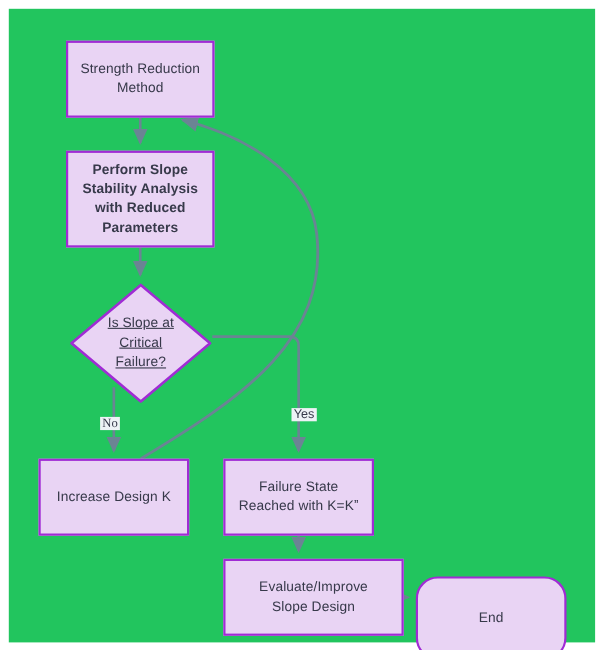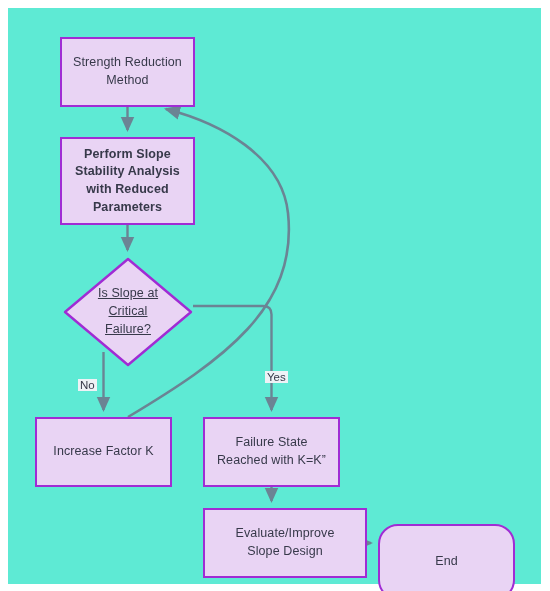--- a/index.html
+++ b/index.html
@@ -12,21 +12,21 @@
     height: 591px;
     font-family: "Liberation Sans", "DejaVu Sans", sans-serif;
     overflow: hidden;
   }
   #flow-canvas {
     position: absolute;
     left: 8px;
     top: 8px;
     width: 533px;
     height: 576px;
-    background: #5eead4;
+    background: #22c55e;
   }
   #edge-layer {
     position: absolute;
     left: 0;
     top: 0;
     width: 533px;
     height: 576px;
     pointer-events: none;
   }
   .node {
@@ -115,34 +115,34 @@
   <div class="node diamond" style="left:55px; top:249px; width:130px; height:110px;text-decoration:underline;">
     <svg class="diamond-shape" viewBox="0 0 130 110" preserveAspectRatio="none">
       <polygon points="65,2 128,55 65,108 2,55" fill="#e9d4f4" stroke="#a02cd4" stroke-width="2.4" stroke-linejoin="round"></polygon>
     </svg>
     <span class="diamond-label">Is Slope at
 Critical
 Failure?</span>
   </div>
 
   <div class="node" style="left:27px; top:409px; width:137px; height:70px;">
-    <span>Increase Factor K</span>
+    <span>Increase Design K</span>
   </div>
 
   <div class="node" style="left:195px; top:409px; width:137px; height:70px;">
     <span>Failure State
 Reached with K=Kˮ</span>
   </div>
 
   <div class="node" style="left:195px; top:500px; width:164px; height:70px;">
     <span>Evaluate/Improve
 Slope Design</span>
   </div>
 
   <div class="node" style="left:370px; top:516px; width:137px; height:76px;border-radius:20px;">
     <span>End</span>
   </div>
 
-  <div class="edge-label" style="left:70px; top:371px;">No</div>
+  <div class="edge-label" style="left:83px; top:371px;font-family:Liberation Serif, serif;">No</div>
 
   <div class="edge-label" style="left:257px; top:363px;">Yes</div>
 
 </div>
 
 </body></html>

